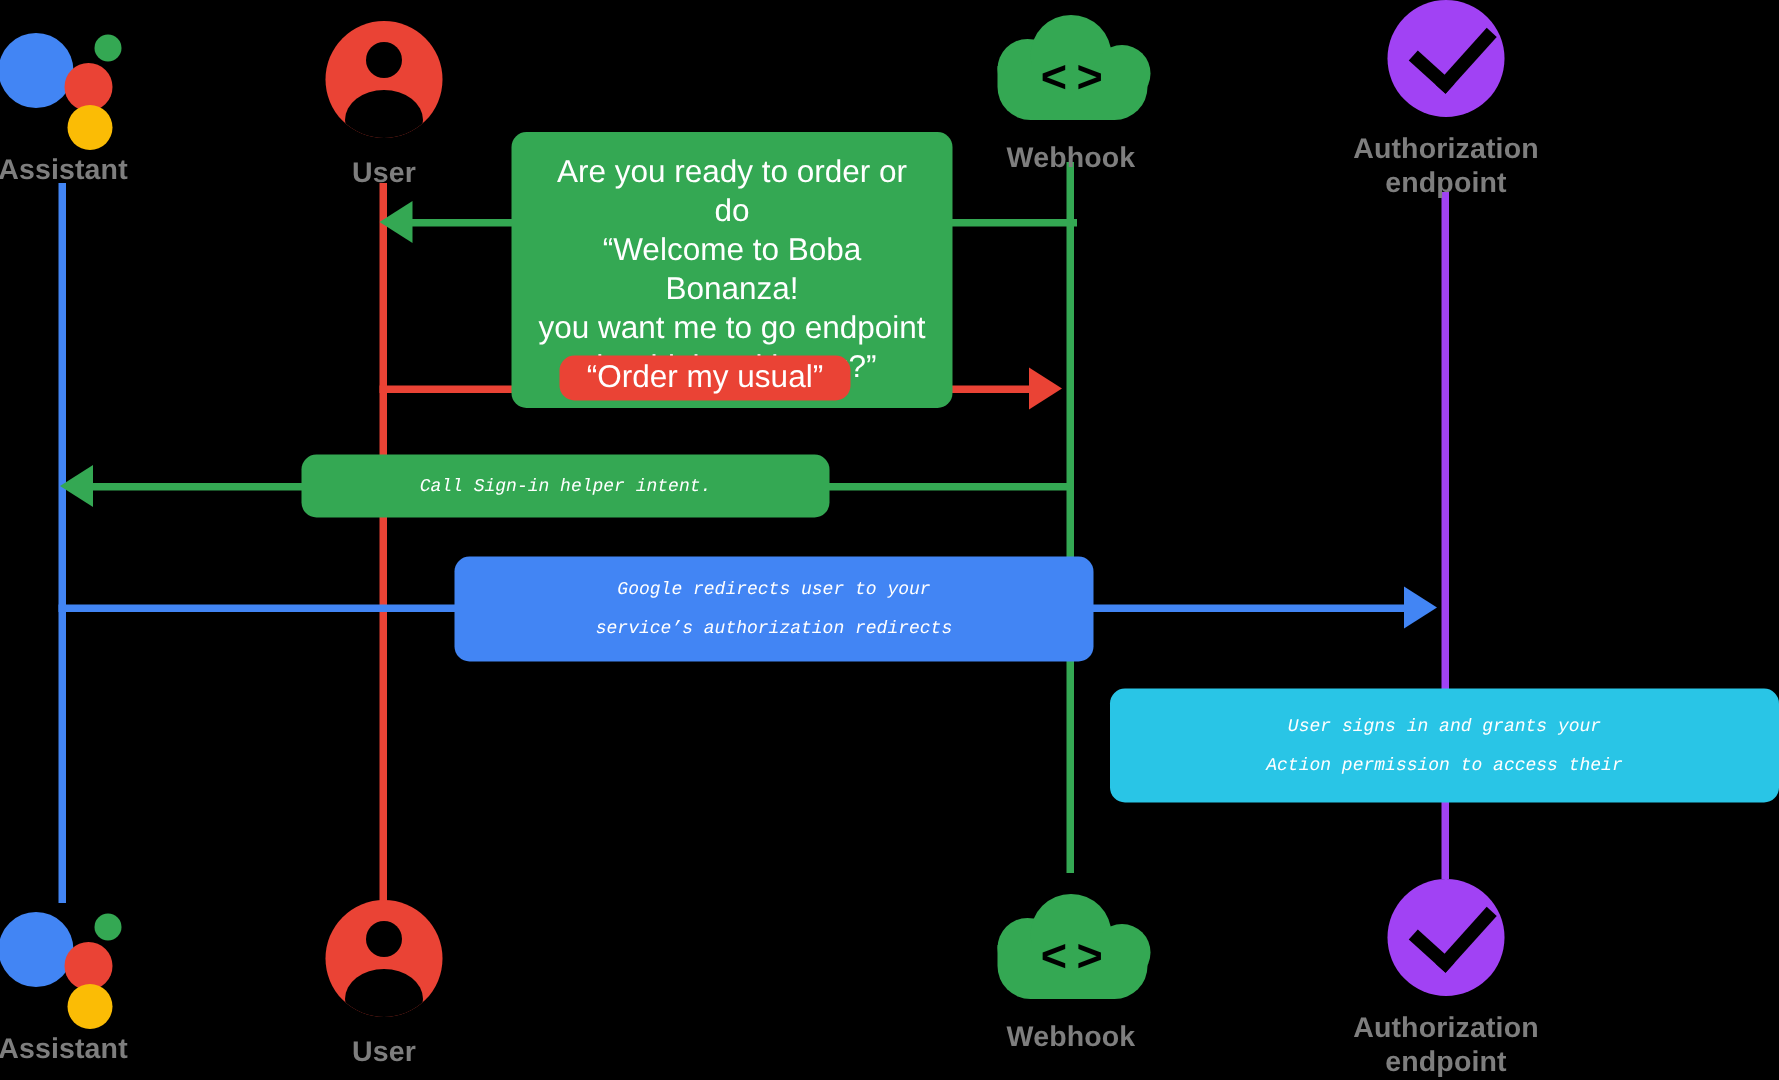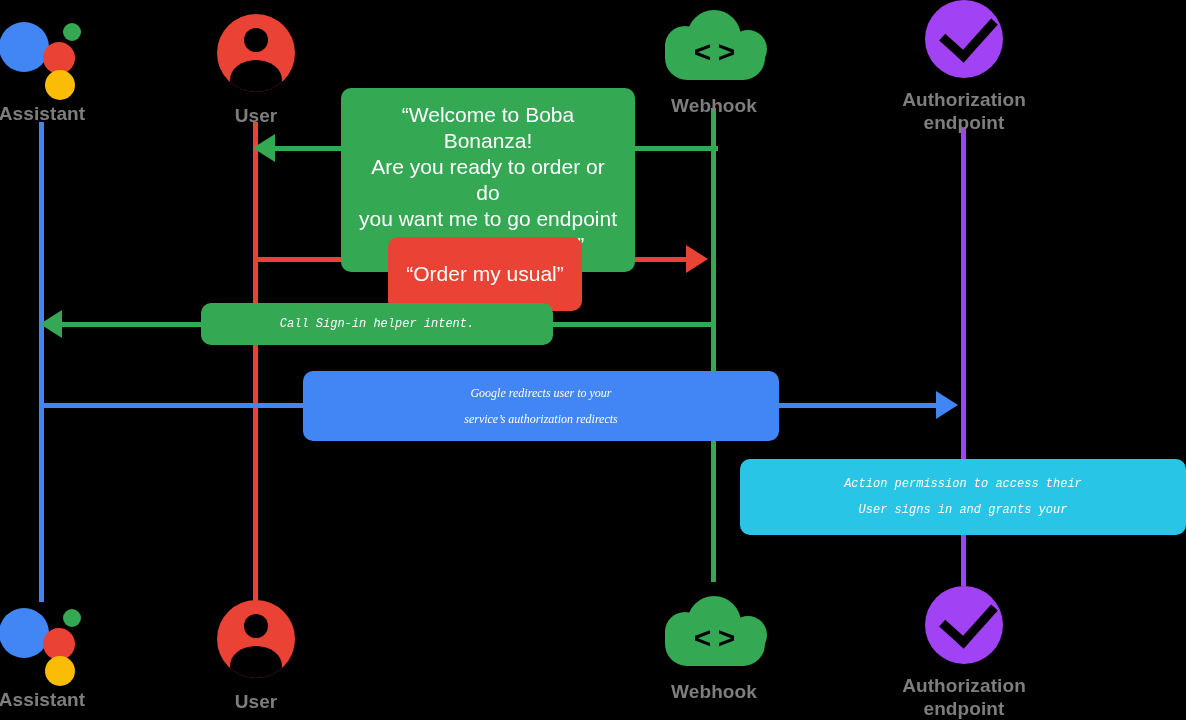--- a/index.html
+++ b/index.html
@@ -110,48 +110,48 @@
     <div class="auth-icon">
       <div class="tick"></div>
     </div>
     <div class="actor-label" style="margin-top:10px;">Authorization</div>
     <div class="actor-label">endpoint</div>
   </div>
 
   <div class="msgline" style="left:268px;top:146px;width:450px;background:#34A853;"></div>
   <div class="arrowL" style="left:253px;top:134px;border-right-color:#34A853;"></div>
   <div class="bubble b-sans" style="left:341px;top:88px;width:294px;padding:14px 16px;background:#34A853;">
+    <div>Are you ready to order or do</div>
     <div>“Welcome to Boba Bonanza!</div>
-    <div>Are you ready to order or do</div>
     <div>you want me to go endpoint</div>
     <div>the drinks with you?”</div>
   </div>
 
   <div class="msgline" style="left:253px;top:257px;width:433px;background:#EA4335;"></div>
   <div class="arrowR" style="left:686px;top:245px;border-left-color:#EA4335;"></div>
-  <div class="bubble b-sans" style="left:388px;top:237px;width:194px;padding:24px 14px;background:#EA4335;">
+  <div class="bubble b-sans" style="left:373px;top:237px;width:194px;padding:2px 14px;background:#EA4335;">
     <div>“Order my usual”</div>
   </div>
 
   <div class="msgline" style="left:56px;top:322px;width:660px;background:#34A853;"></div>
   <div class="arrowL" style="left:40px;top:310px;border-right-color:#34A853;"></div>
   <div class="bubble b-mono" style="left:201px;top:303px;width:352px;padding:8px 14px;background:#34A853;">
     <div>Call Sign-in helper intent.</div>
   </div>
 
   <div class="msgline" style="left:39px;top:403px;width:897px;background:#4285F4;"></div>
   <div class="arrowR" style="left:936px;top:391px;border-left-color:#4285F4;"></div>
-  <div class="bubble b-mono" style="left:303px;top:371px;width:476px;padding:9px 26px;background:#4285F4;font-family:Liberation Serif, serif;">
+  <div class="bubble b-mono" style="left:303px;top:371px;width:426px;padding:9px 26px;background:#4285F4;">
     <div>Google redirects user to your</div>
     <div>service’s authorization redirects</div>
   </div>
 
   <div class="bubble b-mono" style="left:740px;top:459px;width:446px;padding:12px 14px;background:#29C5E6;">
+    <div>User signs in and grants your</div>
     <div>Action permission to access their</div>
-    <div>User signs in and grants your</div>
   </div>
 
   <div class="actor" style="left:-58px;top:600px;">
     <div class="assistant-icon">
       <i class="a-blue"></i>
       <i class="a-red"></i>
       <i class="a-green"></i>
       <i class="a-yellow"></i>
     </div>
     <div class="actor-label" style="margin-top:12px;">Assistant</div>

